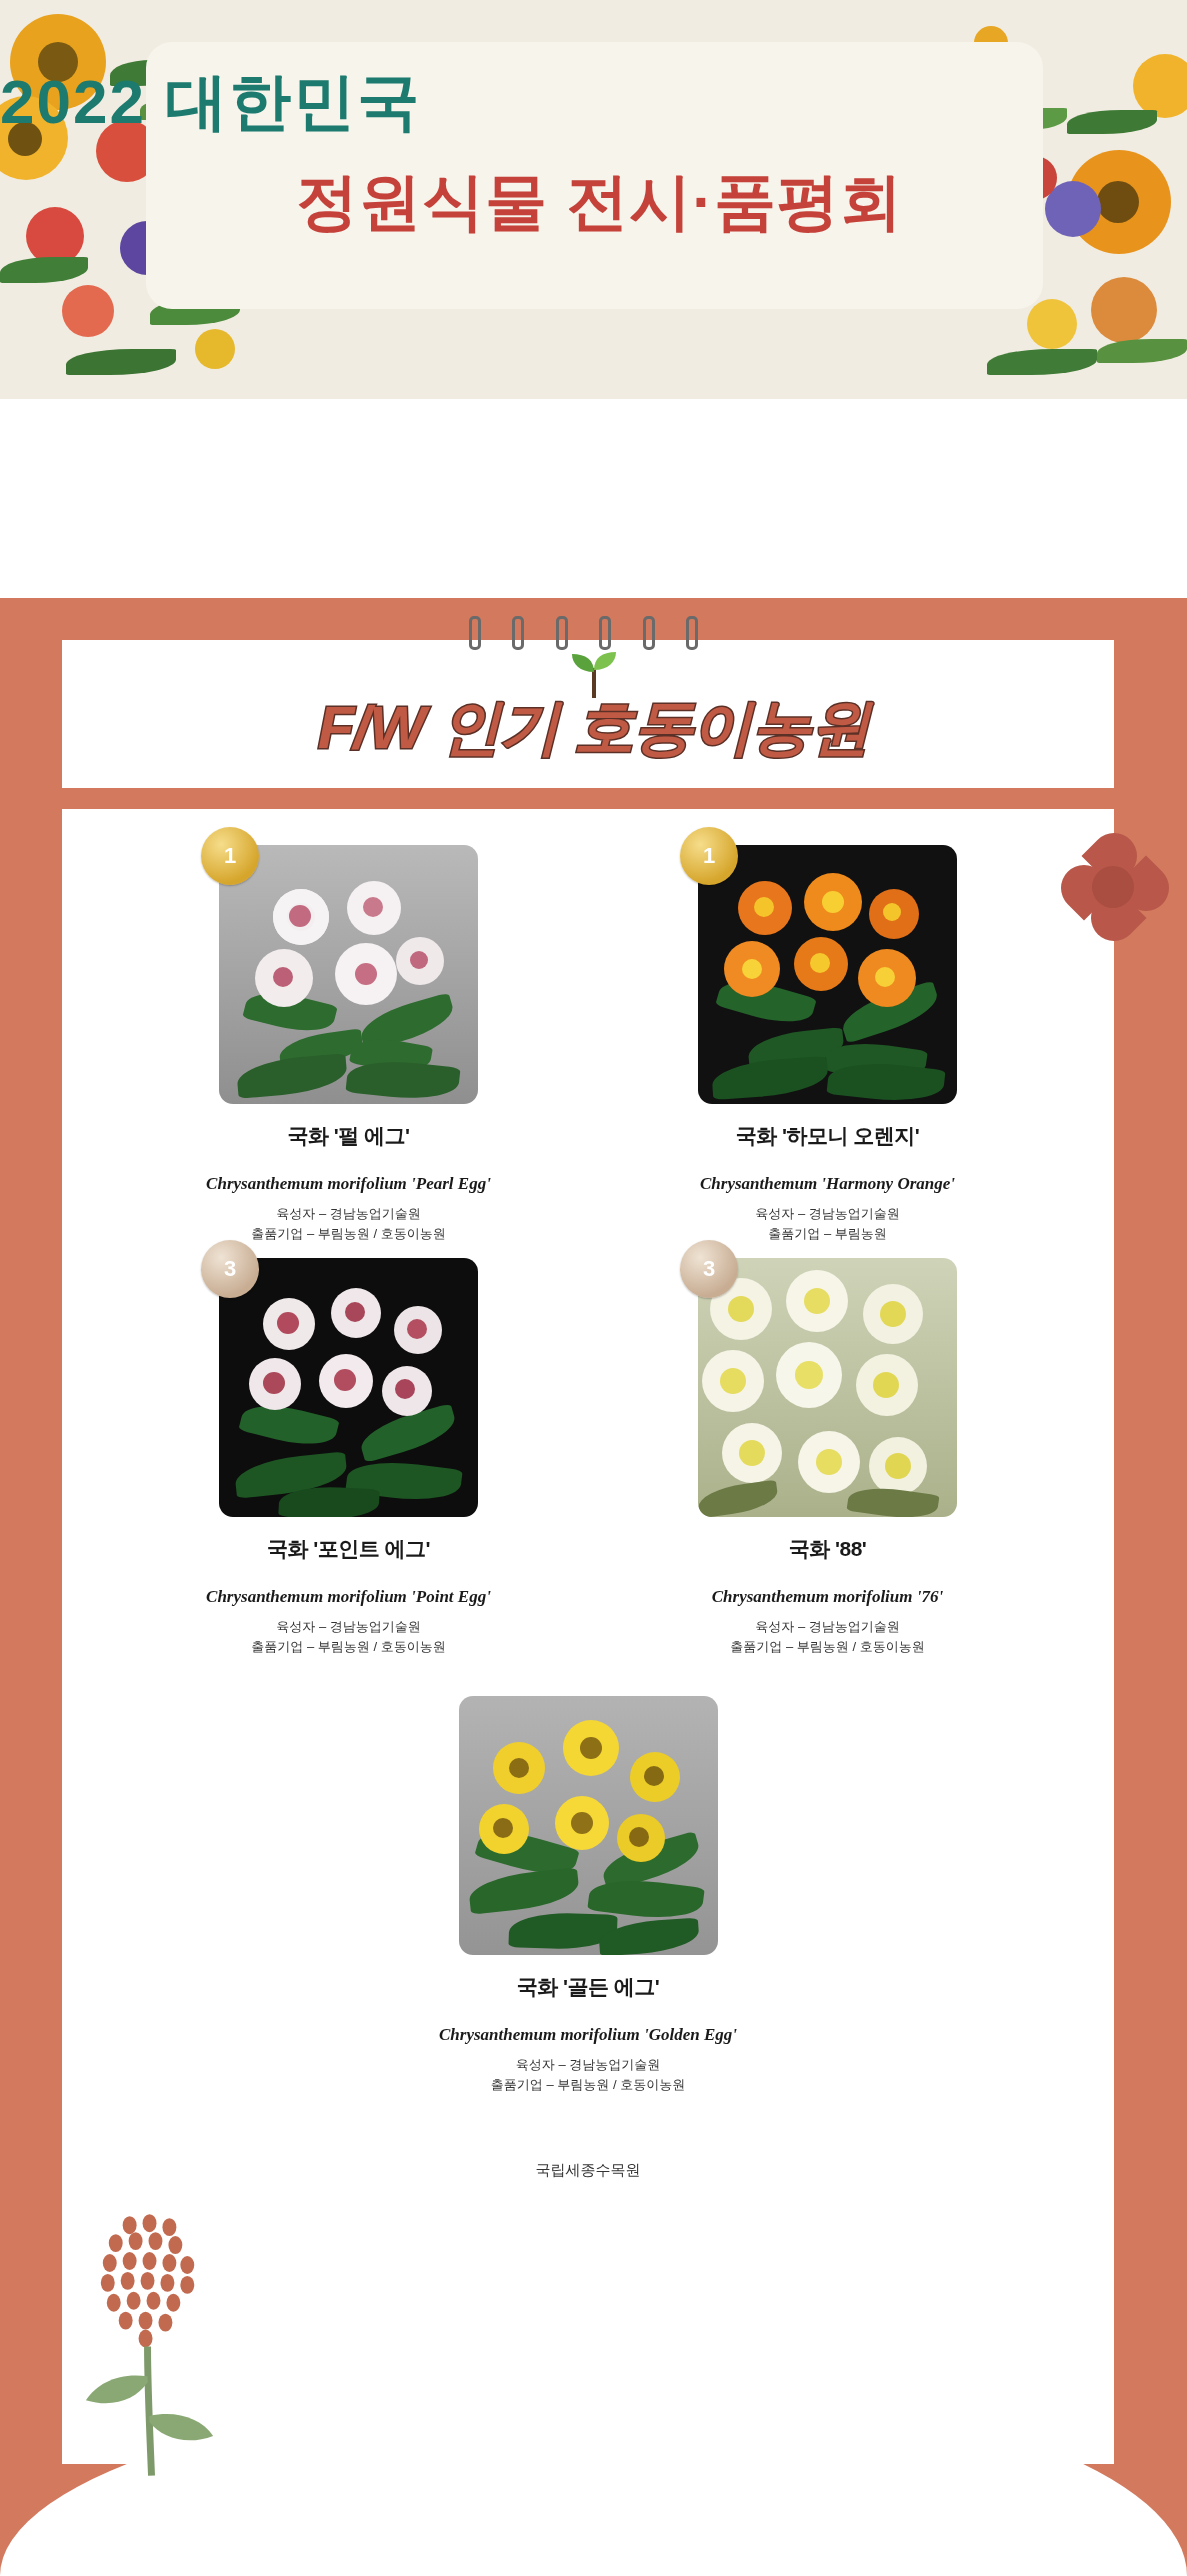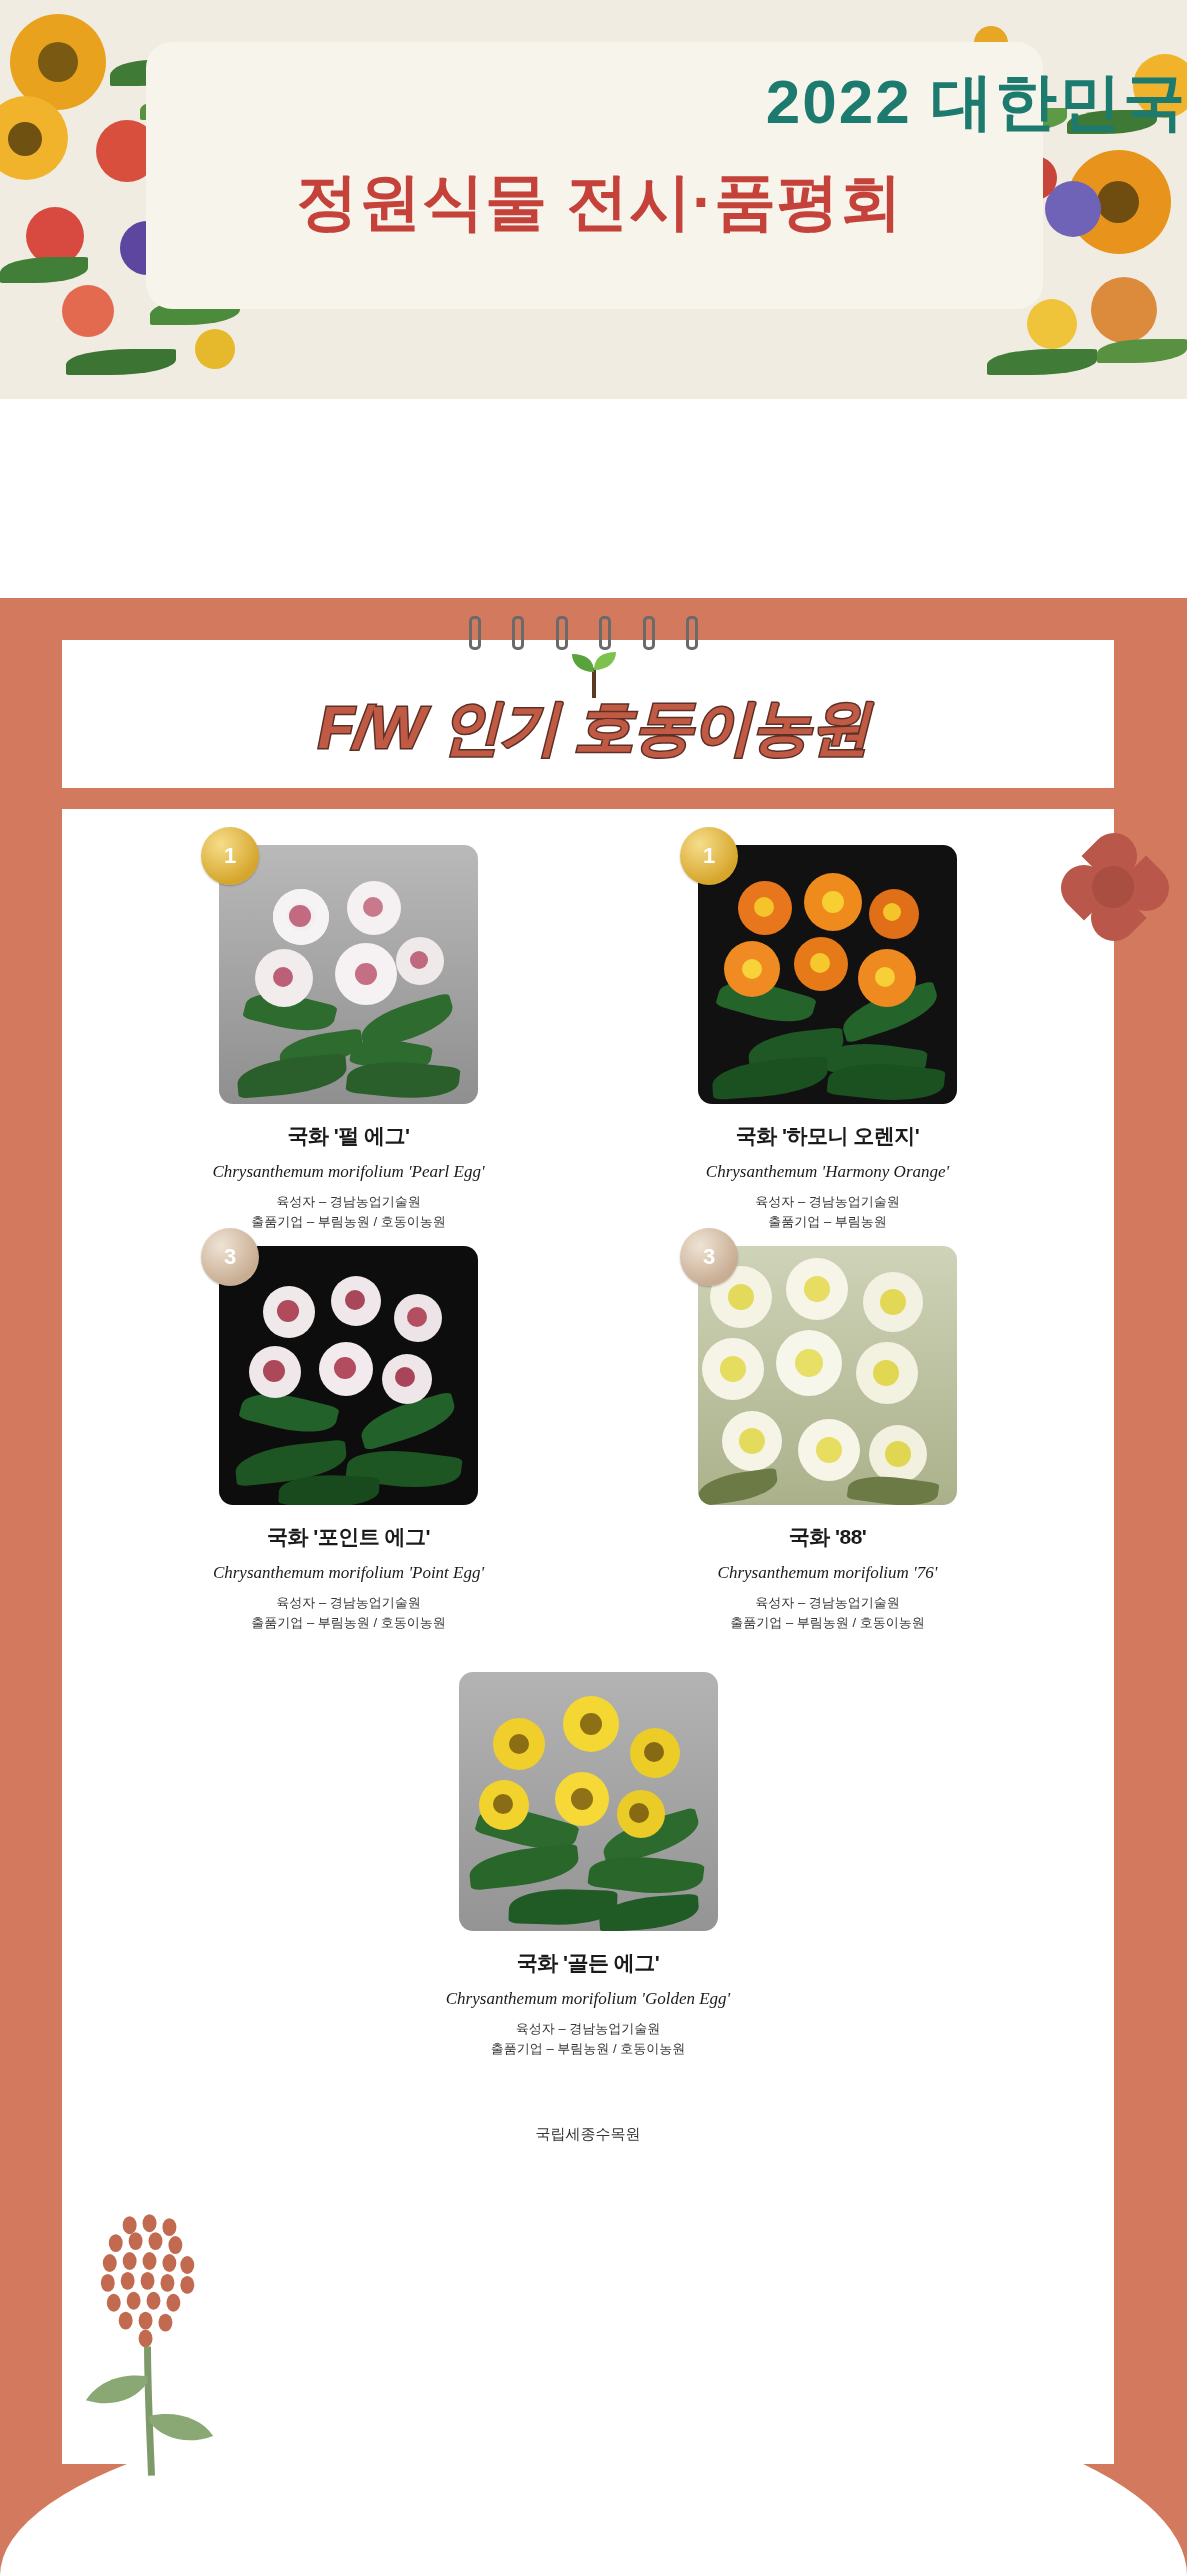--- a/index.html
+++ b/index.html
@@ -47,21 +47,21 @@
     width: 897px;
     height: 267px;
     background: #f7f4ec;
     border-radius: 26px;
     z-index: 5;
   }
   .banner-title-1 {
     position: absolute;
     left: 0; right: 0;
     top: 60px;
-    text-align: right;
+    text-align: left;
     font-family: "Liberation Sans", sans-serif;
     font-weight: bold;
     font-size: 62px;
     letter-spacing: 2px;
     color: #1d7a6e;
     z-index: 6;
   }
   .banner-title-2 {
     position: absolute;
     left: 12px; right: 0;
@@ -234,24 +234,24 @@
   .medal.bronze { background: radial-gradient(circle at 35% 30%, #efe3d4, #c8ad93 70%); color:#fff; }
 
   .name-ko {
     margin-top: 18px;
     font-size: 21px;
     font-weight: bold;
     color: #1a1a1a;
     letter-spacing: -0.5px;
   }
   .name-sci {
-    margin-top: 12px;
+    margin-top: 24px;
     font-family: "Liberation Serif", serif;
     font-style: italic;
-    font-weight: normal;
+    font-weight: bold;
     font-size: 17px;
     color: #1a1a1a;
   }
   .meta {
     margin-top: 10px;
     font-size: 13px;
     line-height: 1.55;
     color: #333333;
   }
 

